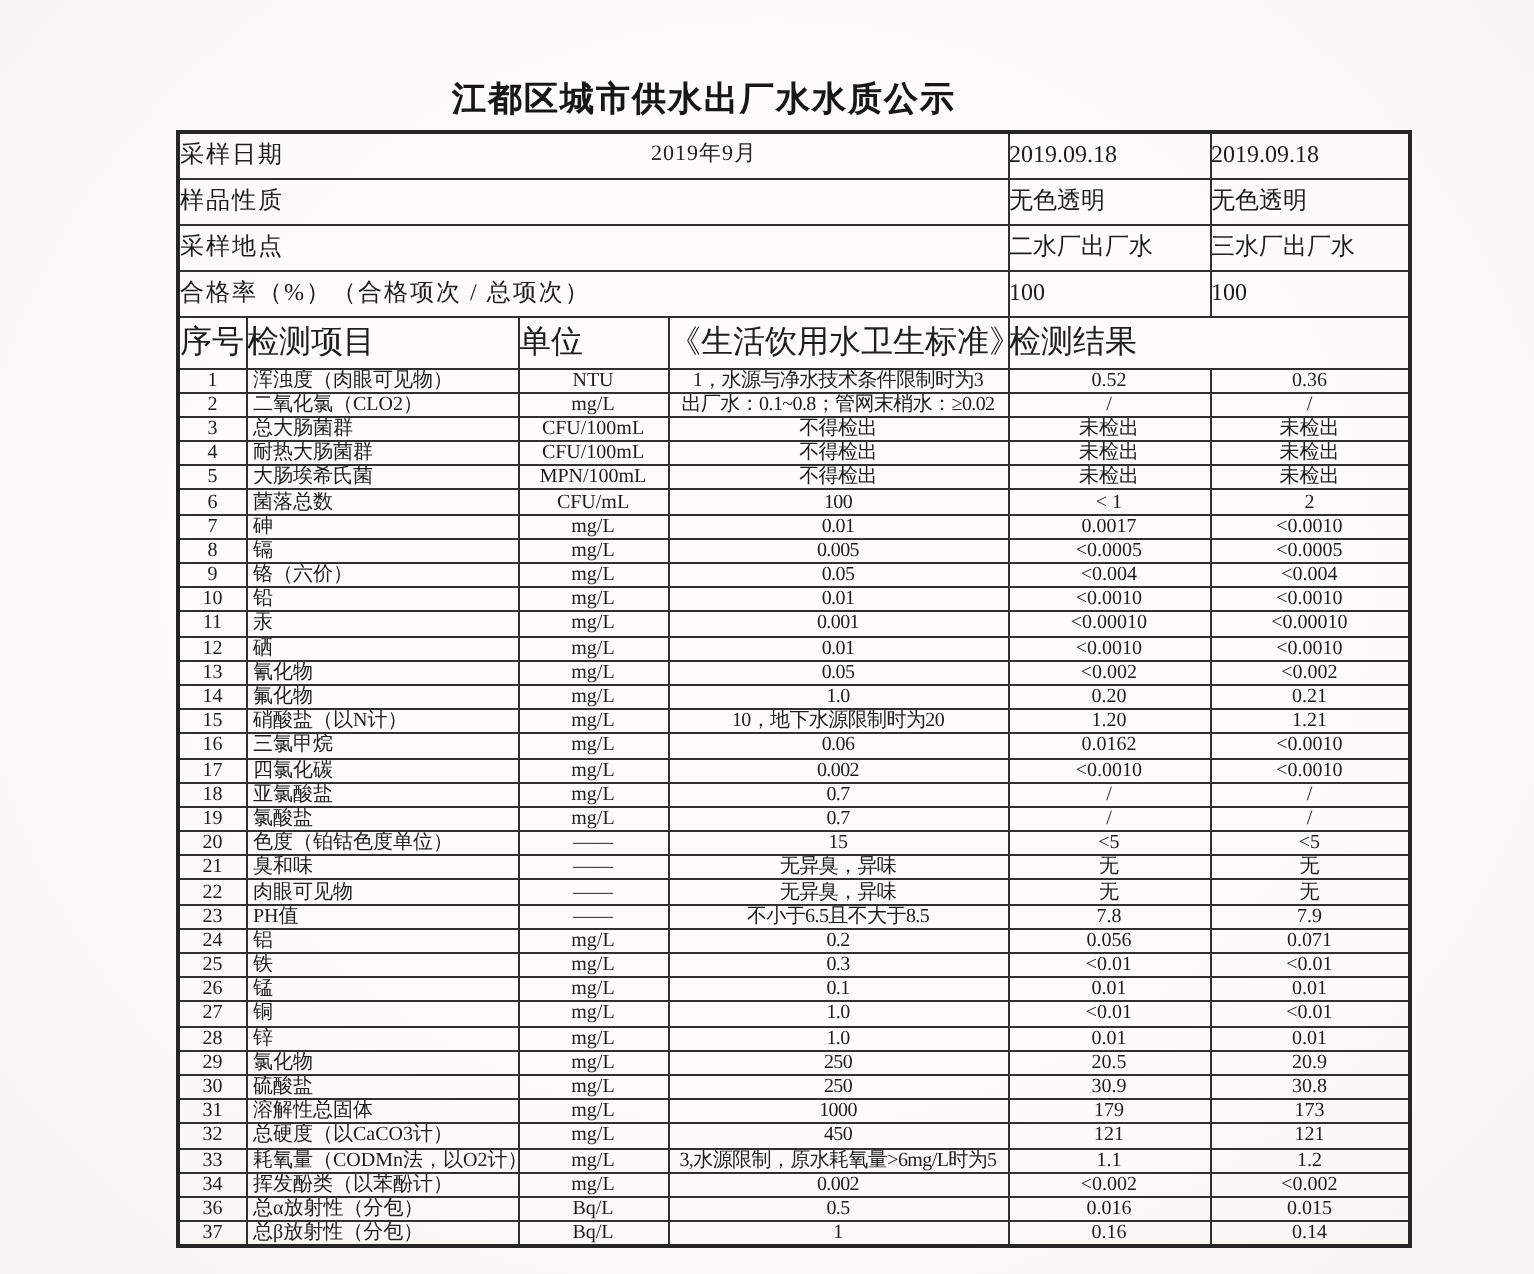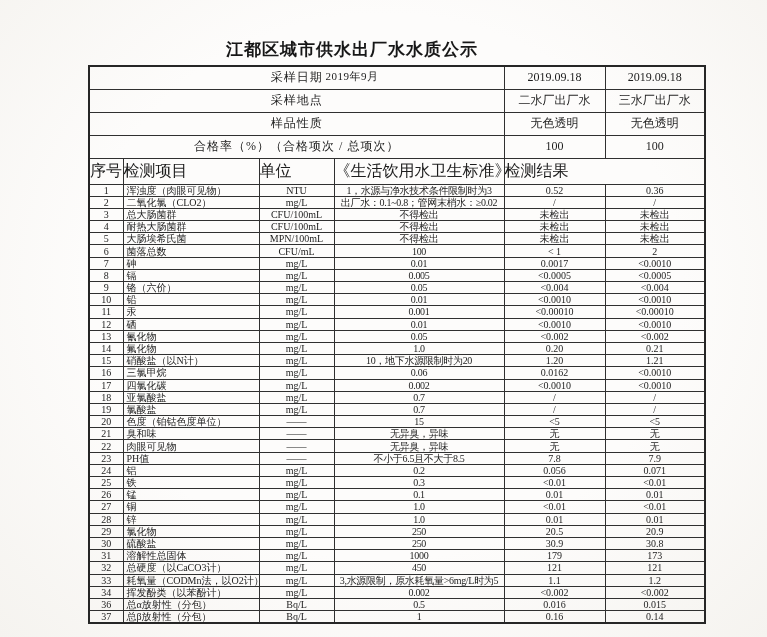--- a/index.html
+++ b/index.html
@@ -28,21 +28,21 @@
   table {
     border-collapse:collapse; table-layout:fixed; width:616px;
     border:2px solid #262626;
   }
   td, th {
     border:1px solid #303030;
     font-weight:normal; color:#1d1d1d;
     white-space:nowrap; overflow:hidden;
     vertical-align:middle;
   }
-  tr.meta td { height:23px; font-size:12px; text-align:center; }
+  tr.meta td { height:23px; font-size:12px; text-align:left; }
   tr.cols td { height:26px; font-size:16px; text-align:left; }
   tr.data td { height:12.2px; font-size:10px; line-height:11px; text-align:center; padding:0 1px; }
   tr.data td.c-item { text-align:left; padding-left:3px; }
   td.c-standard { letter-spacing:-0.3px; }
   .meta-label { letter-spacing:1px; }
 </style>
 </head>
 <body>
 
 <div class="page">
@@ -63,29 +63,29 @@
           <col style="width:100px">
       </colgroup>
       <tbody id="meta-body">
     <tr class="meta">
       <td colspan="4" class="meta-label">采样日期</td>
       <td>2019.09.18</td>
       <td>2019.09.18</td>
     </tr>
 
     <tr class="meta">
+      <td colspan="4" class="meta-label">样品性质</td>
+      <td>无色透明</td>
+      <td>无色透明</td>
+    </tr>
+
+    <tr class="meta">
       <td colspan="4" class="meta-label">采样地点</td>
       <td>二水厂出厂水</td>
       <td>三水厂出厂水</td>
-    </tr>
-
-    <tr class="meta">
-      <td colspan="4" class="meta-label">样品性质</td>
-      <td>无色透明</td>
-      <td>无色透明</td>
     </tr>
 
     <tr class="meta">
       <td colspan="4" class="meta-label">合格率（%）（合格项次 / 总项次）</td>
       <td>100</td>
       <td>100</td>
     </tr>
   </tbody>
       <tbody>
         <tr class="cols">

